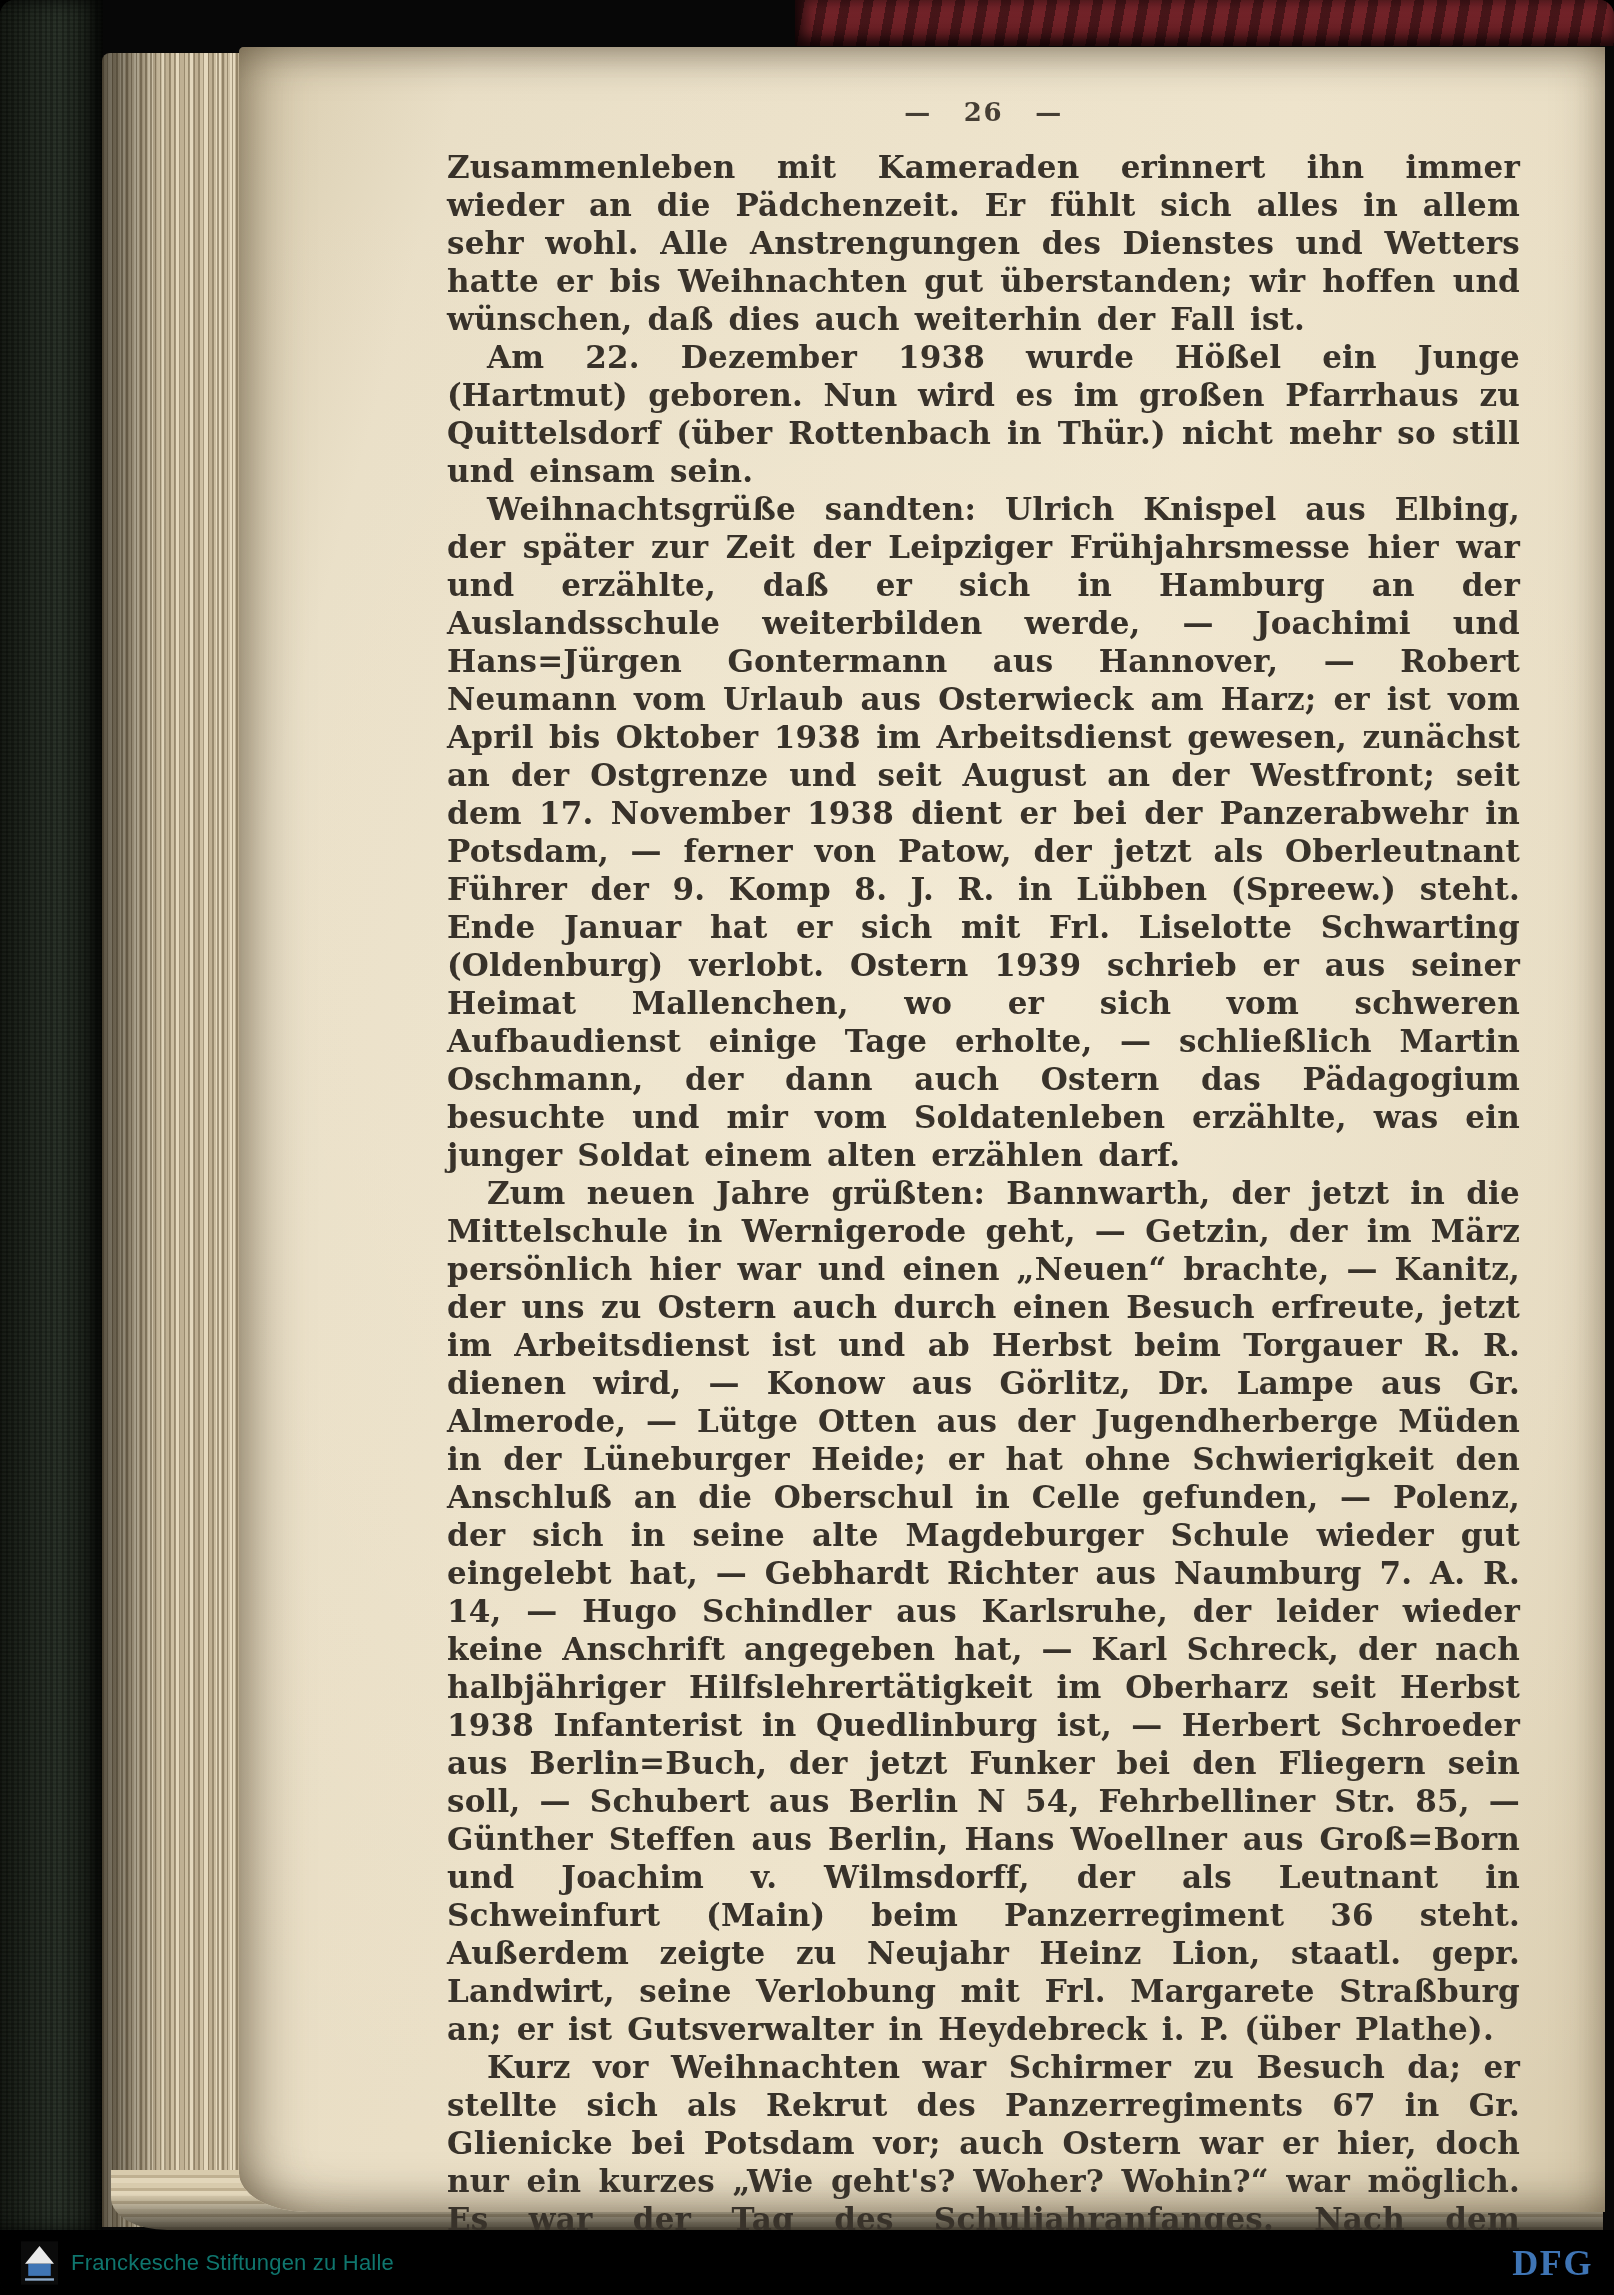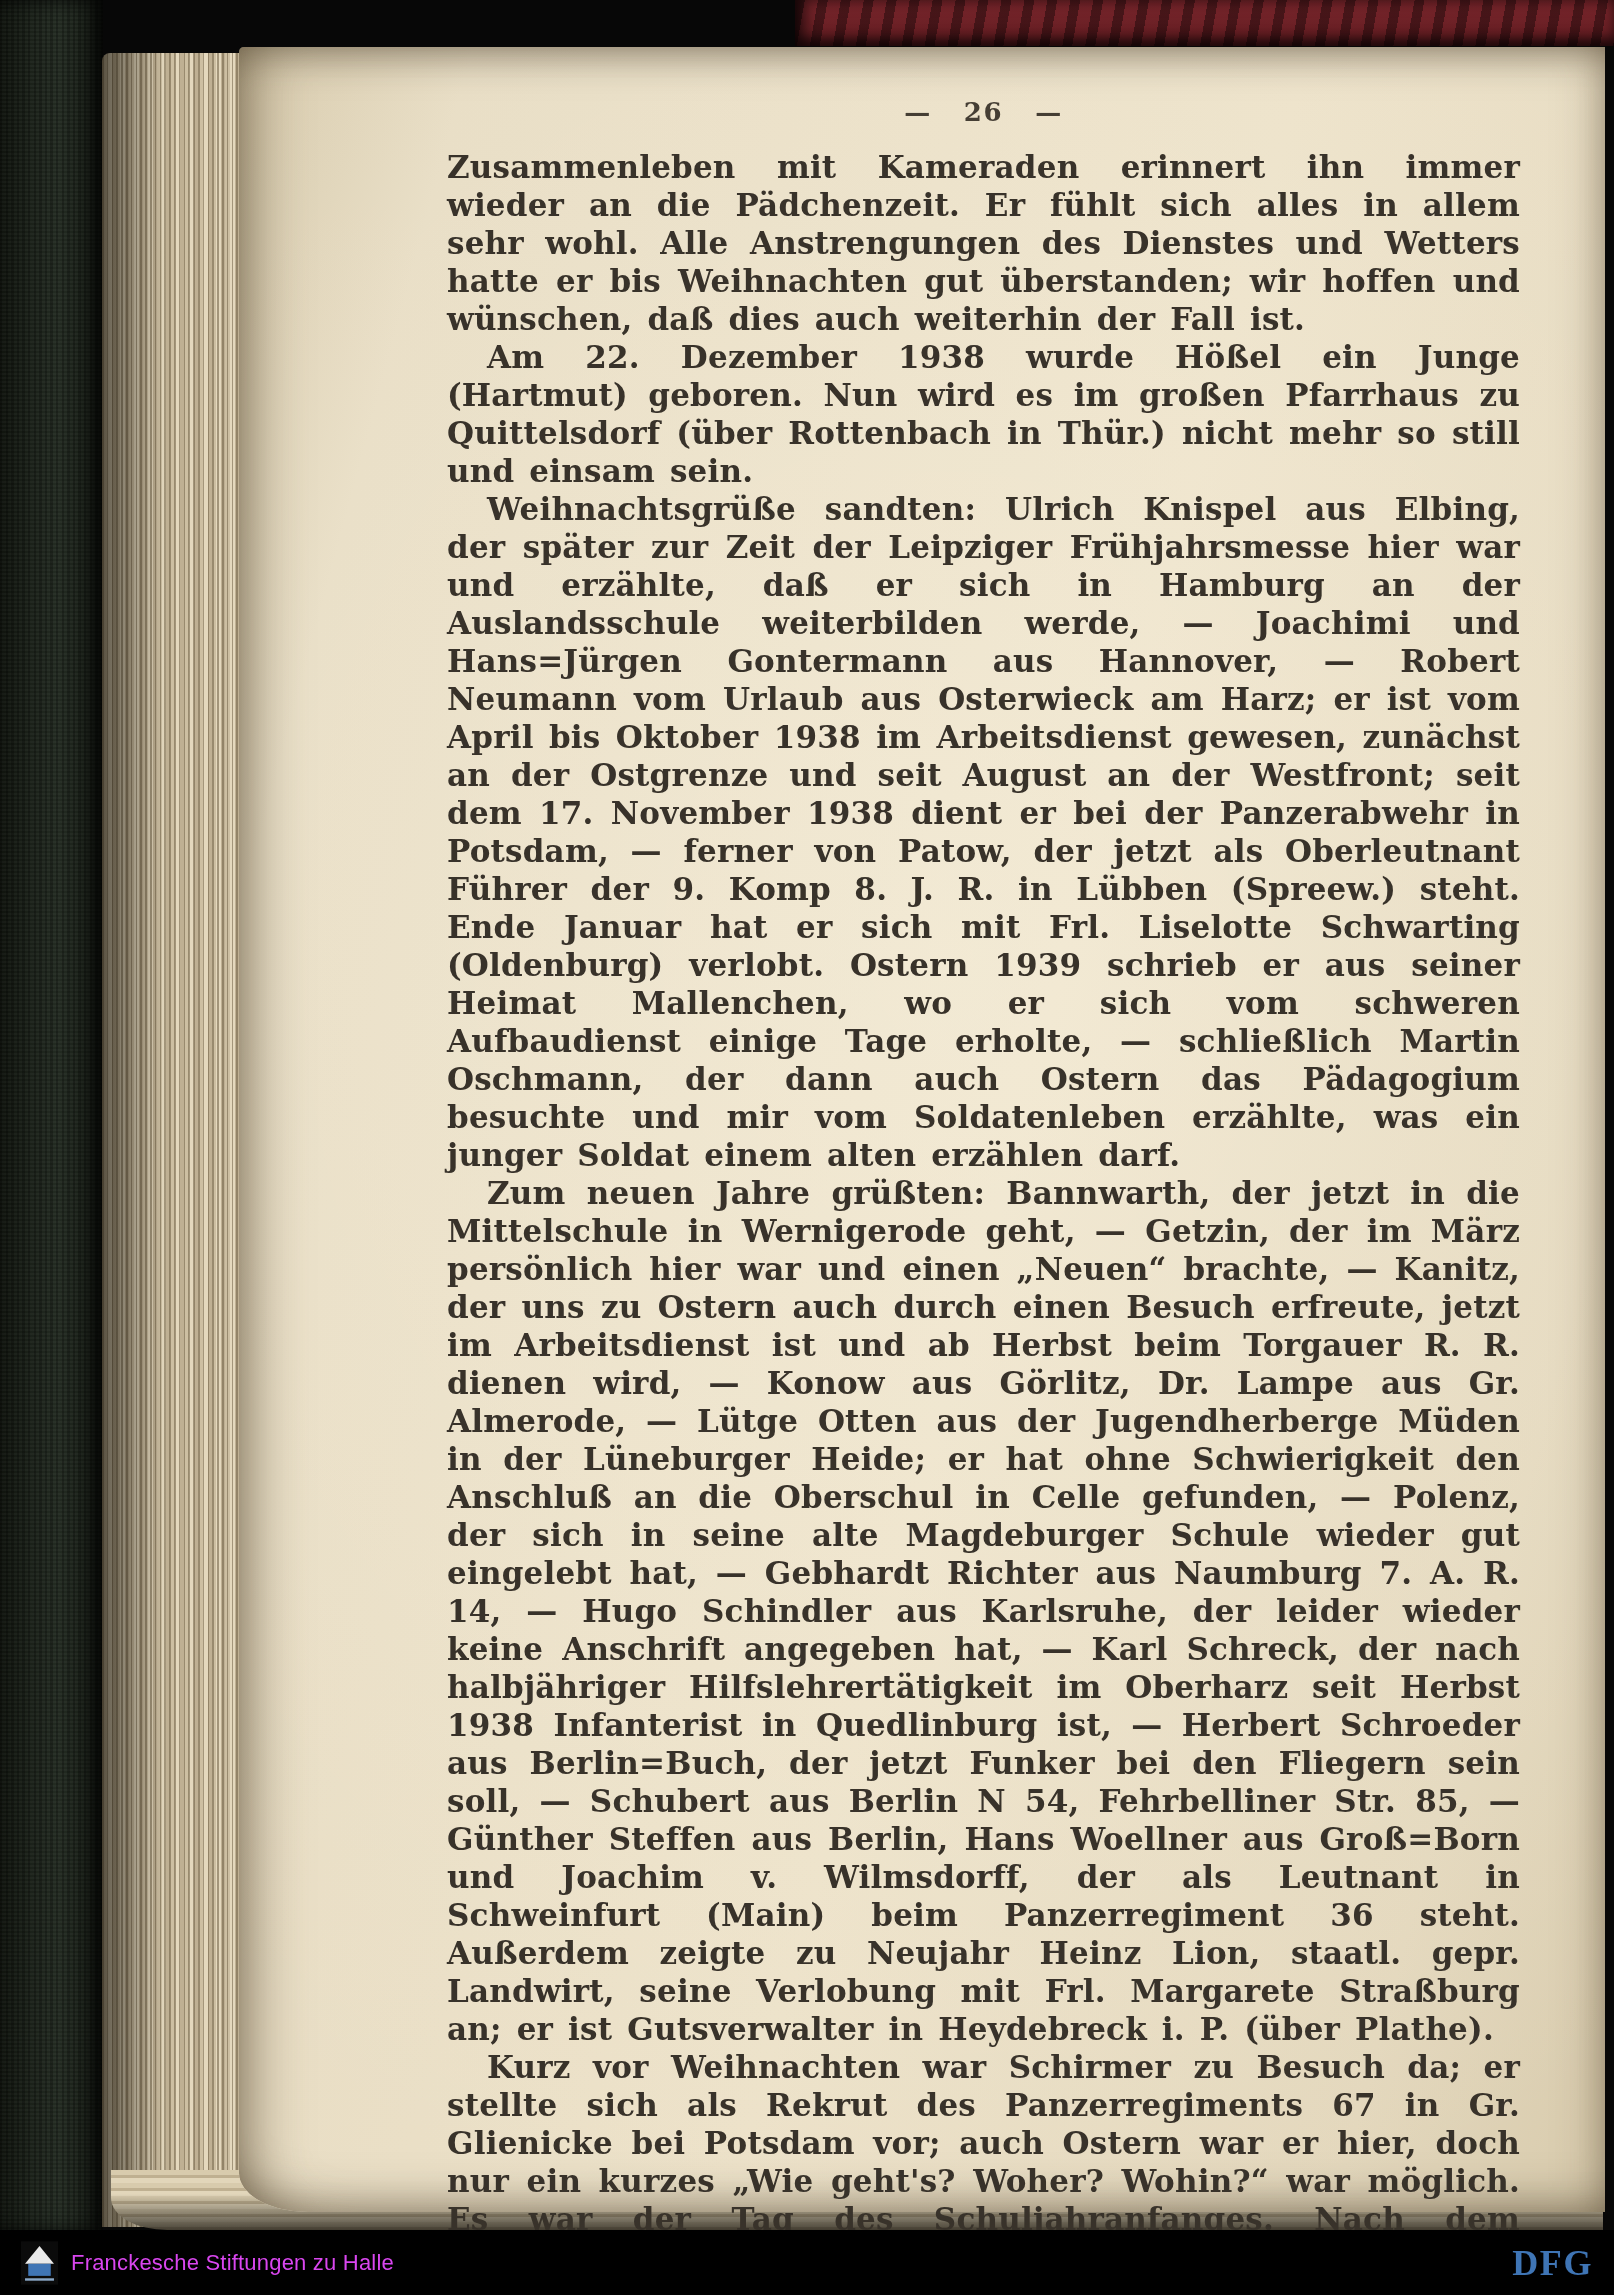--- a/index.html
+++ b/index.html
@@ -3,20 +3,21 @@
 <meta charset="utf-8">
 <style>
   html, body { margin: 0; padding: 0; background: #000; }
   .stage {
     position: relative;
     width: 1614px;
     height: 2295px;
     background: #070707;
     overflow: hidden;
     font-family: "DejaVu Serif", serif;
+    border-radius: 15px;
   }
 
   
   .spine-strip {
     position: absolute;
     left: 795px; top: 0; width: 819px; height: 46px;
     background:
       repeating-linear-gradient(100deg, rgba(0,0,0,.38) 0 9.7px, rgba(0,0,0,0) 9.7px 22.6px),
       linear-gradient(180deg, #7a262c, #611c21);
     box-shadow: inset 0 -8px 11.3px rgba(0,0,0,.55), inset 9.7px 0 14.5px rgba(0,0,0,.6);
@@ -106,21 +107,21 @@
     display: flex;
     align-items: center;
     justify-content: space-between;
     padding: 0 21px;
     box-sizing: border-box;
     font-family: "Liberation Sans", sans-serif;
   }
   .footer-left { display: flex; align-items: center; gap: 13px; }
   .library-logo { width: 37px; height: 44px; flex: 0 0 auto; }
   .library-name {
-    color: #d946ef;
+    color: #0f766e;
     font-size: 22px;
     letter-spacing: 0.2px;
   }
   .dfg-logo {
     color: #3f75b5;
     font-family: Liberation Serif, serif;
     font-weight: 700;
     font-size: 36px;
     letter-spacing: 1.6px;
   }

